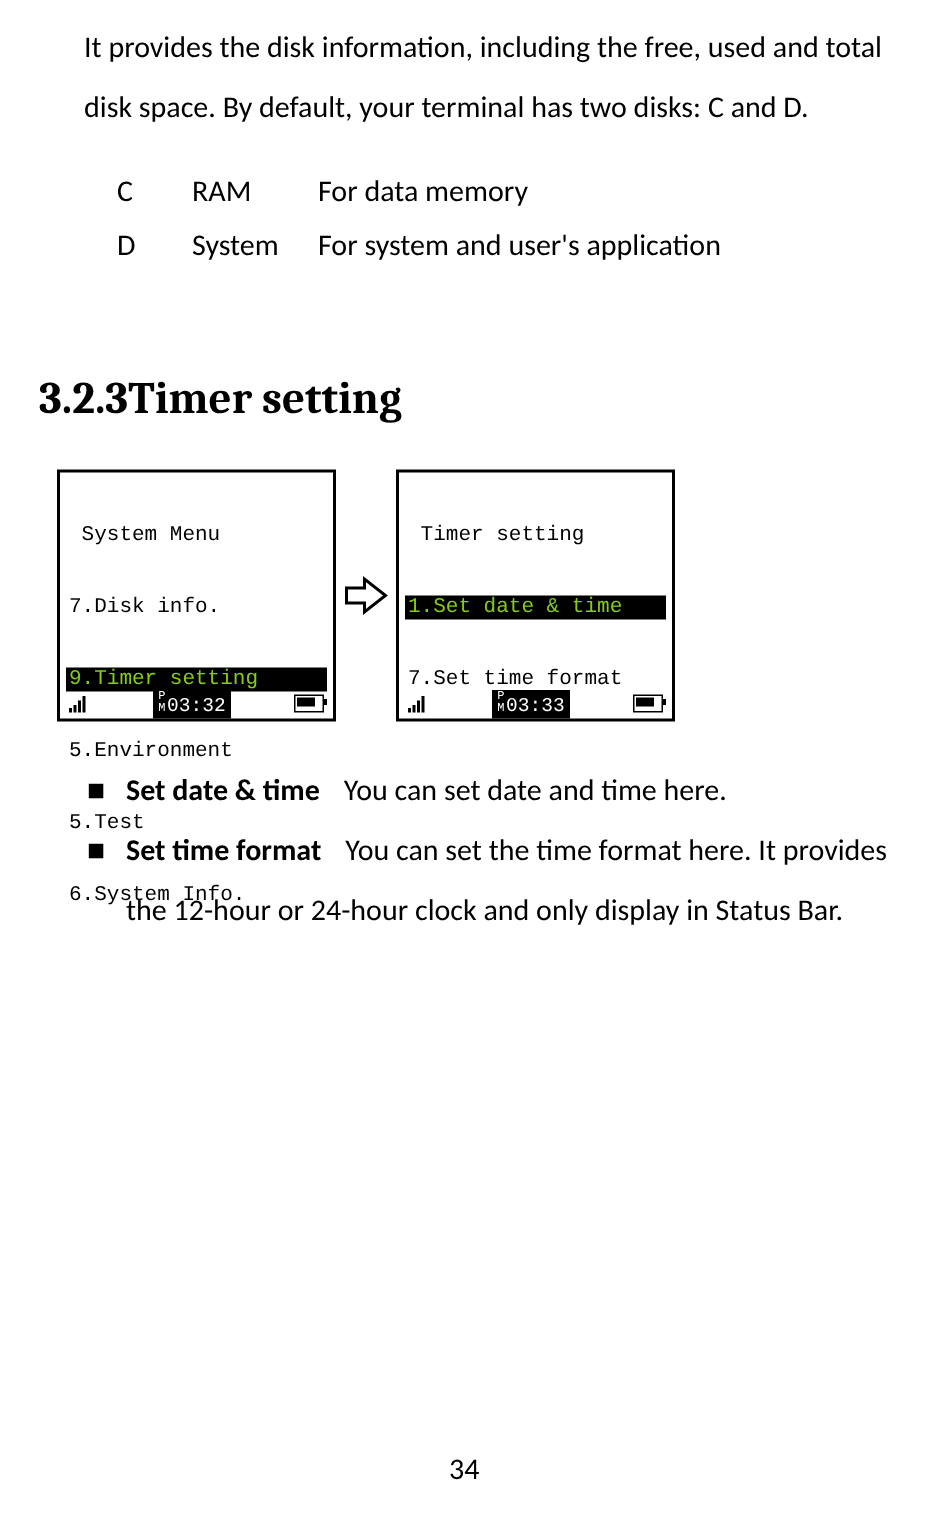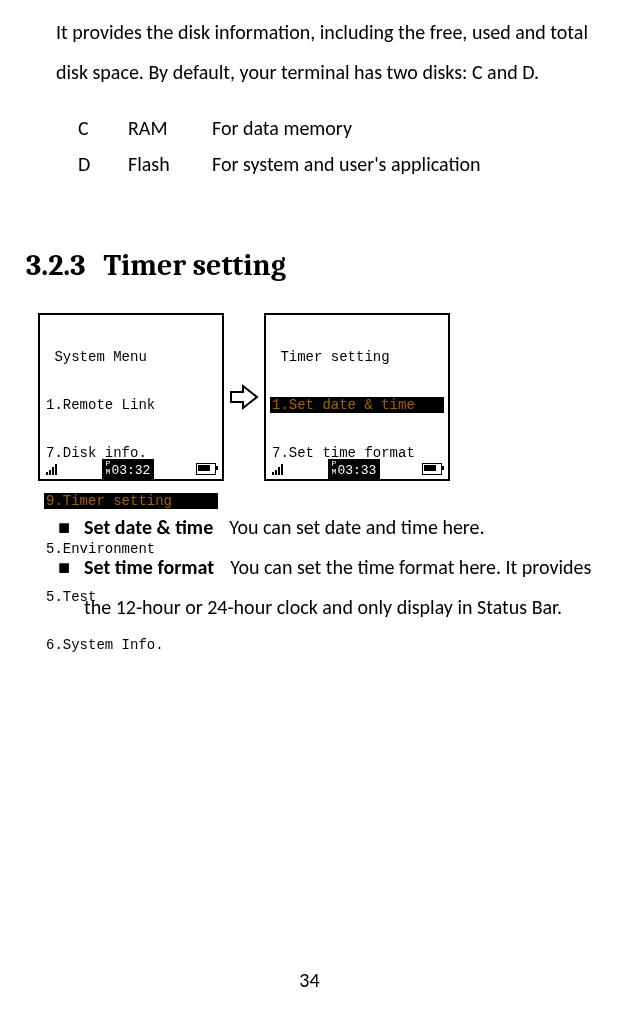--- a/index.html
+++ b/index.html
@@ -35,21 +35,20 @@
   .disk-row .col1 { width: 22px; }
   .disk-row .col2 { width: 56px; }
 
   .section-heading {
     font-family: Cambria, Georgia, serif;
     font-weight: bold;
     font-size: 30px;
     margin-left: 8px;
     margin-top: 66px;
     display: flex;
-    gap: 18px;
   }
 
   
   .screens-row {
     display: flex;
     align-items: center;
     gap: 5px;
     margin-left: 20px;
     margin-top: 30px;
   }
@@ -68,21 +67,21 @@
     left: 4px; right: 4px; top: 2px;
     line-height: 16px;
     white-space: pre;
   }
   .lcd-line {
     height: 16px;
     padding: 0 2px;
   }
   .lcd-line.selected {
     background: #000;
-    color: #a16207;
+    color: #84cc16;
   }
   .lcd-status {
     position: absolute;
     left: 0; right: 0; bottom: 0;
     height: 20px;
     display: flex;
     align-items: center;
     justify-content: space-between;
     padding: 0 6px;
     box-sizing: border-box;
@@ -172,36 +171,35 @@
   <div class="intro">It provides the disk information, including the free, used and total disk space. By default, your terminal has two disks: C and D.</div>
 
   <div class="disk-table">
     <div class="disk-row">
       <span class="col1">C</span>
       <span class="col2">RAM</span>
       <span>For data memory</span>
     </div>
     <div class="disk-row">
       <span class="col1">D</span>
-      <span class="col2">Flash</span>
+      <span class="col2">System</span>
       <span>For system and user's application</span>
     </div>
   </div>
 
   <div class="section-heading">
     <span>3.2.3</span>
     <span>Timer setting</span>
   </div>
 
   <div class="screens-row">
 
     <div class="lcd">
       <div class="lcd-body">
         <div class="lcd-line"> System Menu</div>
-        <div class="lcd-line">1.Remote Link</div>
         <div class="lcd-line">7.Disk info.</div>
         <div class="lcd-line selected">9.Timer setting</div>
         <div class="lcd-line">5.Environment</div>
         <div class="lcd-line">5.Test</div>
         <div class="lcd-line">6.System Info.</div>
       </div>
       <div class="lcd-status">
         <div class="status-left">
           <span class="sig-icon">
               <span></span>

